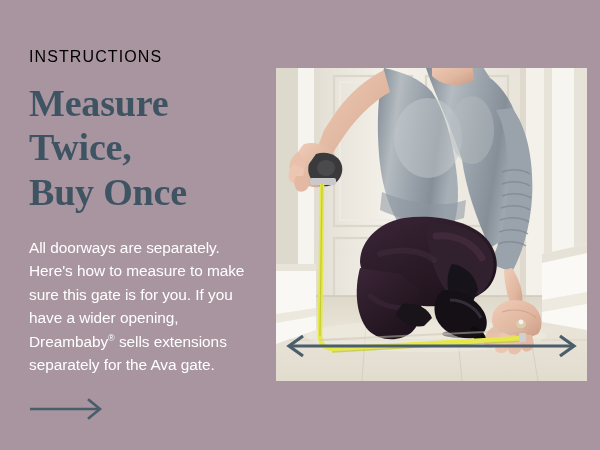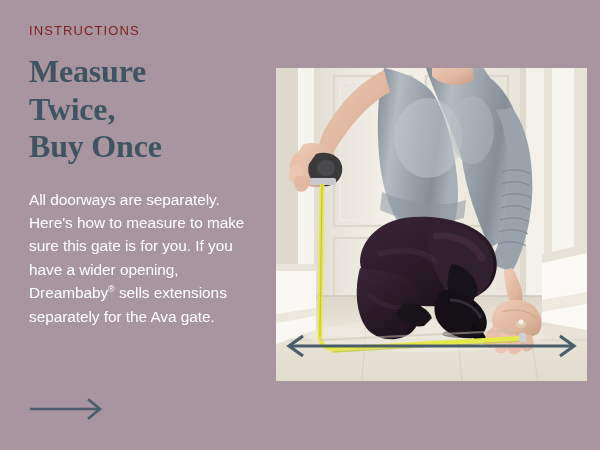--- a/index.html
+++ b/index.html
@@ -14,32 +14,33 @@
     background:#a8959f;
   }
 
   
   #text-panel {
     position:absolute;
     left:29px; top:24px;
     width:232px;
   }
   #eyebrow {
-    color:#7f1d1d;
-    font-size:13px;
+    color:#000000;
+    font-size:16px;
     letter-spacing:1.1px;
     font-weight:400;
     line-height:1.1;
     white-space:nowrap;
+    margin-top:24px;
   }
   #headline {
     margin-top:15px;
     color:#3f5463;
     font-family:"Liberation Serif", serif;
-    font-size:32px;
+    font-size:38px;
     font-weight:700;
     line-height:1.17;
     letter-spacing:-0.2px;
     white-space:pre-line;
   }
   #body-copy {
     margin-top:22px;
     color:#ffffff;
     font-size:15.4px;
     line-height:1.52;

